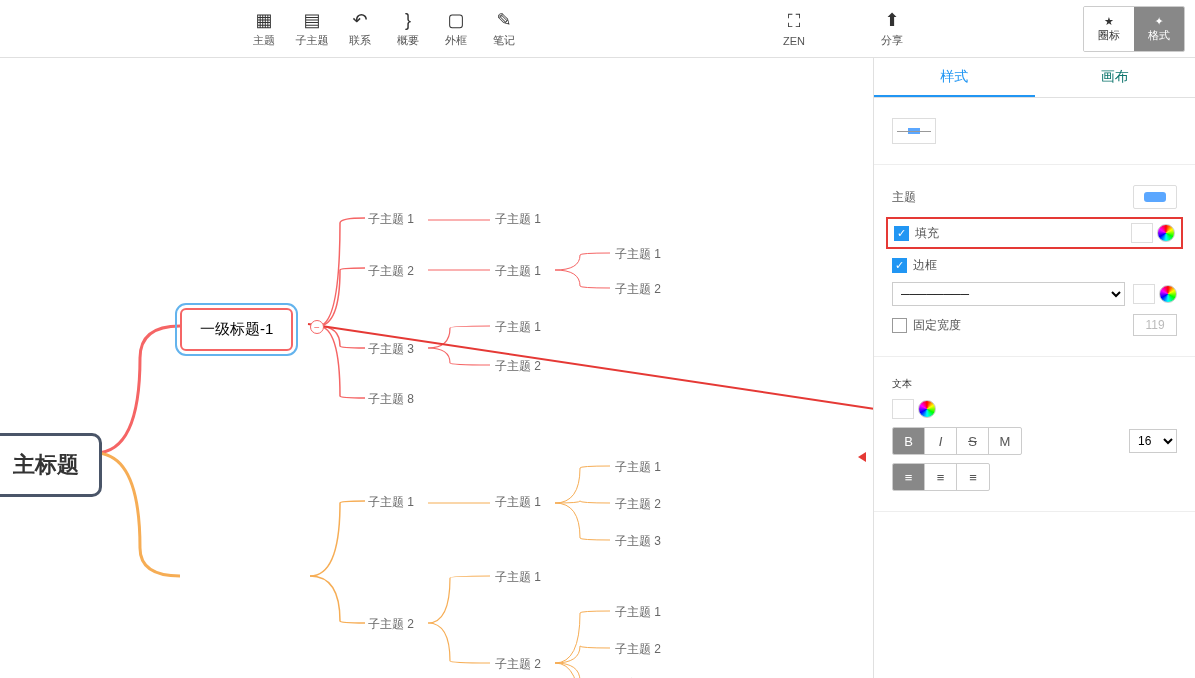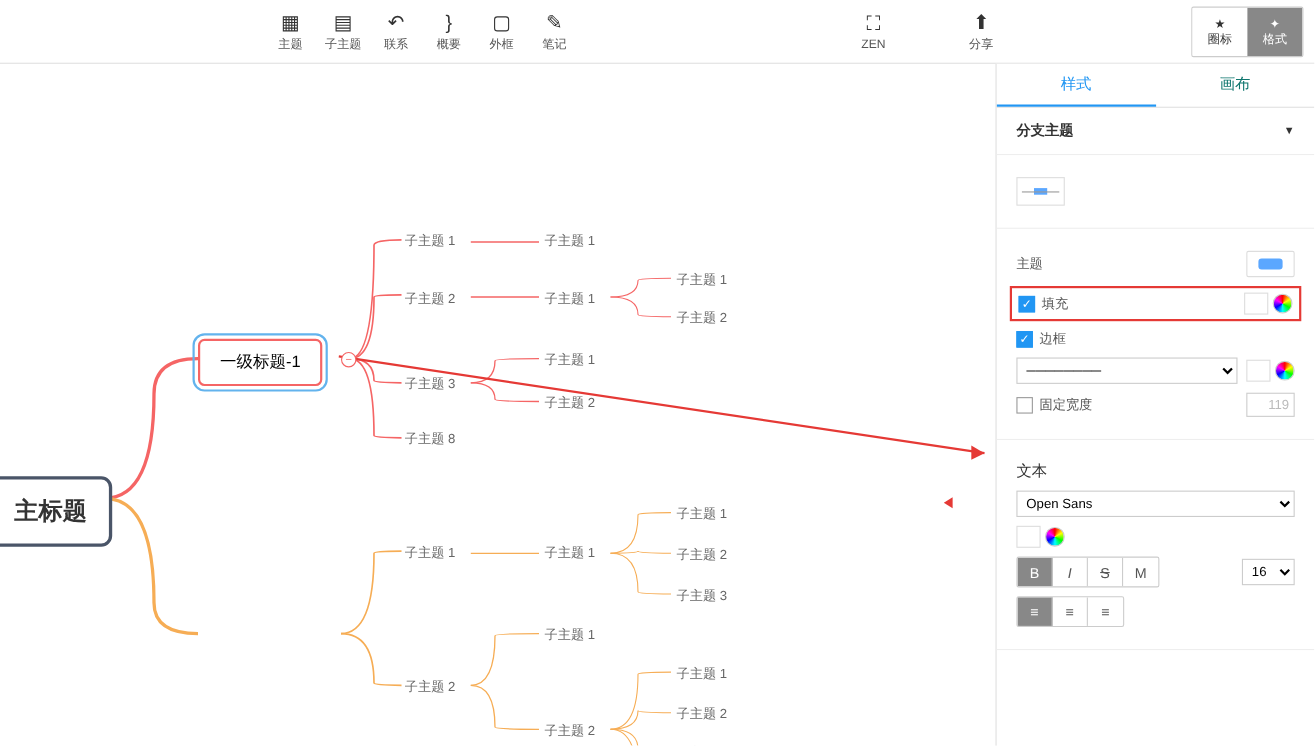--- a/index.html
+++ b/index.html
@@ -9,21 +9,21 @@
 .tool-btn{display:flex;flex-direction:column;align-items:center;justify-content:center;width:48px;height:50px;cursor:pointer;font-size:11px;color:#555}
 .tool-btn .ico{width:22px;height:22px;display:flex;align-items:center;justify-content:center;font-size:18px;color:#333;margin-bottom:2px}
 .tool-group.left{margin-left:230px}
 .tool-group.mid{position:absolute;left:770px}
 .tool-group.right{position:absolute;right:10px}
 .toggle{display:flex;border:1px solid #ccc;border-radius:2px;overflow:hidden}
 .toggle>div{width:50px;height:44px;display:flex;flex-direction:column;align-items:center;justify-content:center;font-size:11px;cursor:pointer}
 .toggle>div.active{background:#888;color:#fff}
 .toggle>div:not(.active){background:#fff;color:#333}
 .canvas{position:absolute;top:58px;left:0;right:290px;bottom:0;overflow:hidden}
-.panel{position:absolute;top:58px;right:0;width:290px;bottom:0;border-left:1px solid #e0e0e0;background:#fff;overflow-y:auto}
+.panel{position:absolute;top:58px;right:0;width:322px;bottom:0;border-left:1px solid #e0e0e0;background:#fff;overflow-y:auto}
 .tabs{display:flex;height:40px;border-bottom:1px solid #e0e0e0}
 .tab{flex:1;display:flex;align-items:center;justify-content:center;font-size:14px;color:#0f766e;cursor:pointer;border-bottom:2px solid transparent}
 .tab.active{color:#2196f3;border-bottom-color:#2196f3}
 .section{padding:12px 18px;border-bottom:1px solid #eee}
 .sec-header{display:flex;justify-content:space-between;align-items:center;font-size:13px;color:#333;font-weight:bold}
 .row{display:flex;align-items:center;margin:8px 0;font-size:12px;color:#555}
 .row .lbl{flex:1}
 .swatch{width:44px;height:24px;border:1px solid #ddd;border-radius:2px;display:flex;align-items:center;justify-content:center}
 .chk{width:15px;height:15px;border:1px solid #999;margin-right:6px;display:flex;align-items:center;justify-content:center;font-size:11px;background:#fff}
 .chk.checked{background:#2196f3;border-color:#2196f3;color:#fff}
@@ -169,26 +169,20 @@
 
   <div class="arrow-tri"></div>
 </div>
 
 <div class="panel">
   <div class="tabs">
     <div class="tab active">样式</div>
     <div class="tab">画布</div>
   </div>
 
-  <div class="section">
-    <div class="sec-header">
-      <span>分支主题</span>
-      <span style="font-size:10px">▼</span>
-    </div>
-  </div>
 
   <div class="section">
     <div class="row">
       <div class="struct-ico"></div>
     </div>
   </div>
 
   <div class="section">
     <div class="row">
       <span class="lbl">主题</span>
@@ -211,31 +205,28 @@
     <div class="row">
       <select style="flex:1;margin-right:8px"><option>────────</option></select>
       <div class="colorpick">
         <div class="chip" style="#f56565"></div>
           <div class="wheel"></div>
       </div>
     </div>
     <div class="row">
       <div class="chk"></div>
       <span class="lbl">固定宽度</span>
-      <input type="text" style="width: 44px; text-align: right; color: rgb(187, 187, 187);" value="119">
+      <input type="text" style="width: 44px; text-align: center; color: rgb(187, 187, 187);" value="119">
     </div>
   </div>
 
   <div class="section">
     <div class="row">
-        <span class="lbl" style="font-size:14px;color:#333">文本</span>
-      </div>
-    <div class="row">
-      <select style="flex:1"><option>Open Sans</option></select>
-    </div>
+        <span class="lbl" style="font-size:10px;color:#333">文本</span>
+      </div>
     <div class="row">
       <div class="colorpick">
         <div class="chip" style="background:#fff"></div>
           <div class="wheel"></div>
       </div>
     </div>
     <div class="row">
       <div class="btngrp">
         <div class="active">B</div>
         <div style="font-style:italic">I</div>

